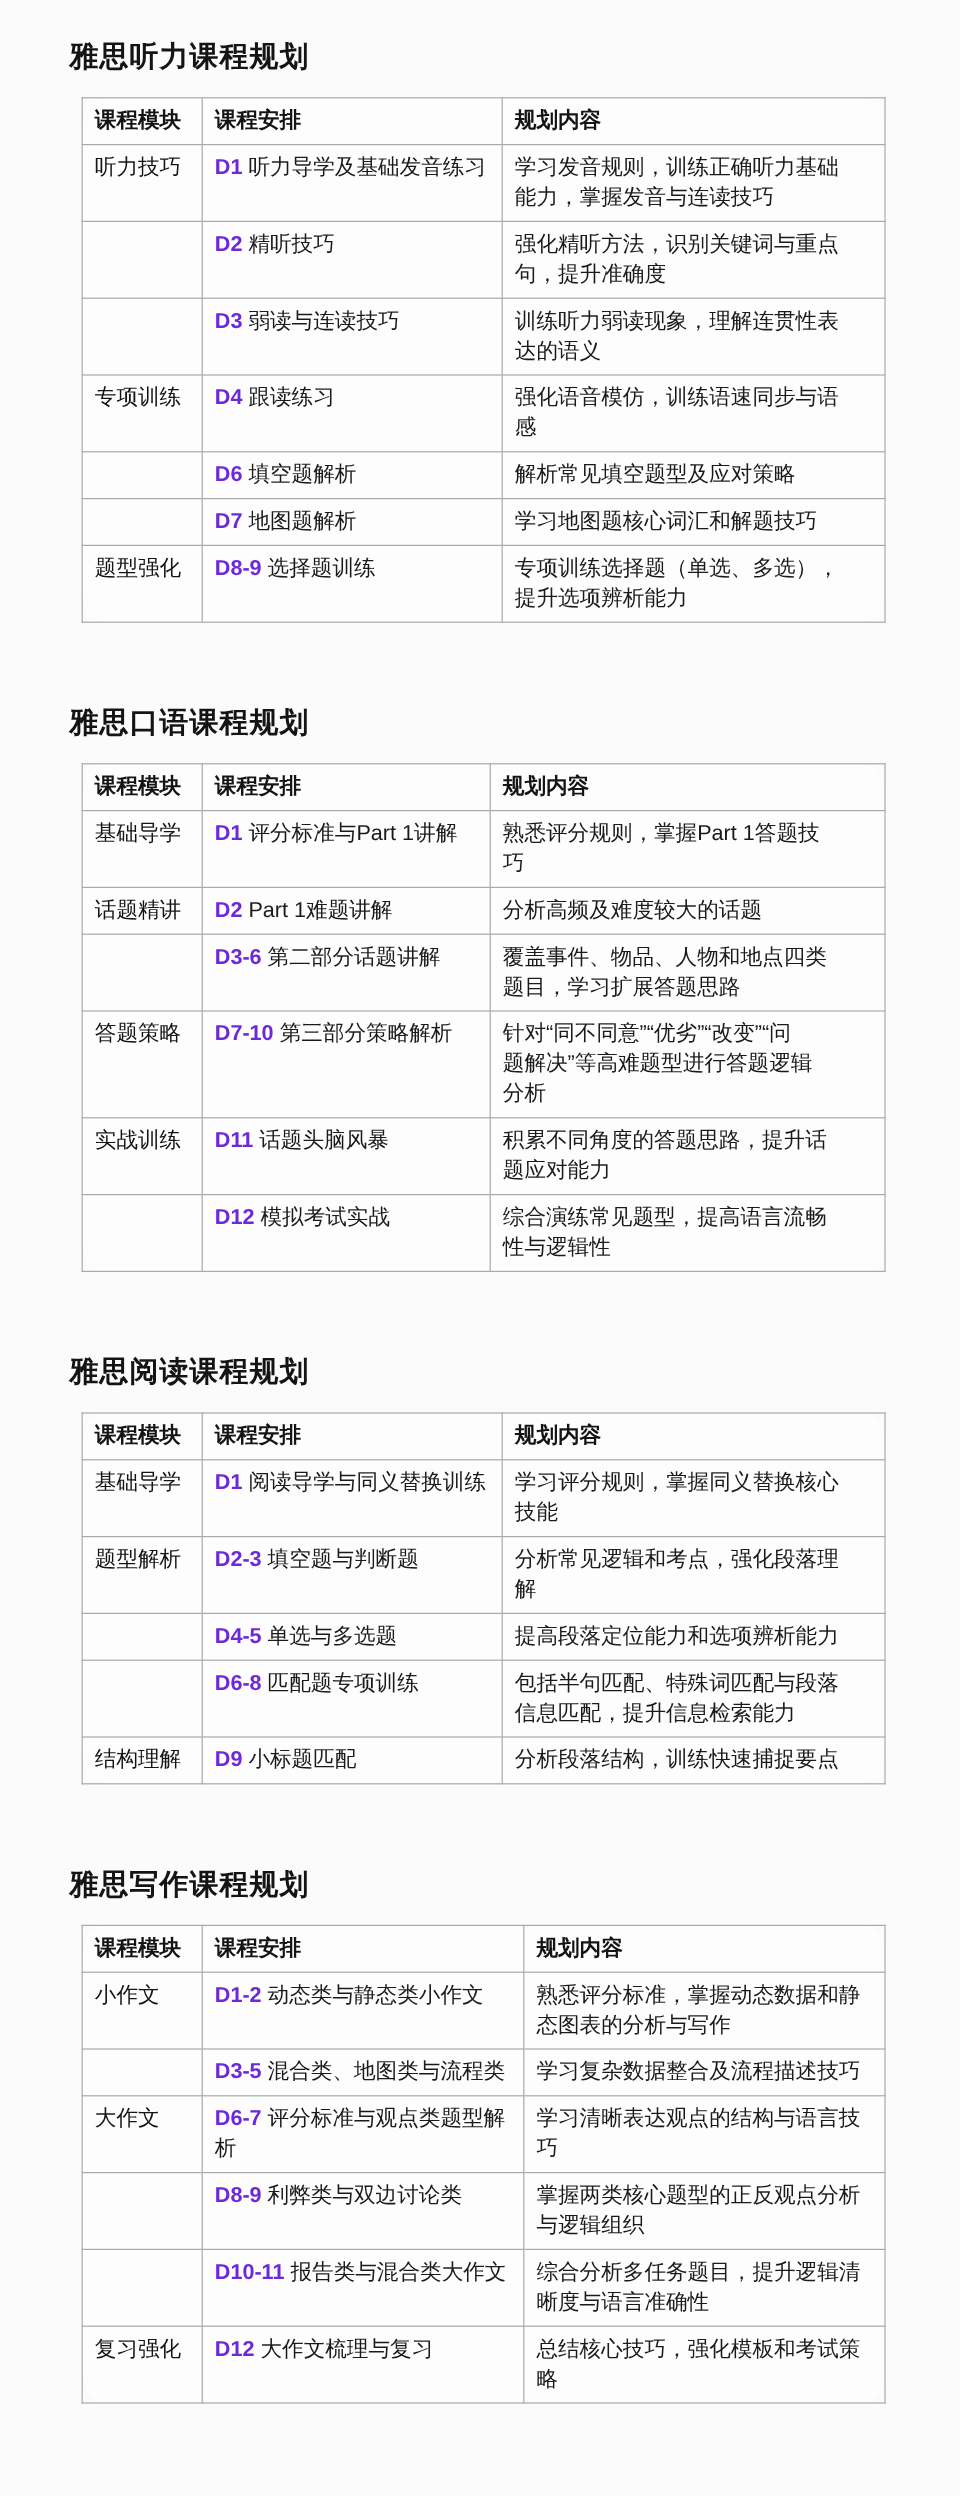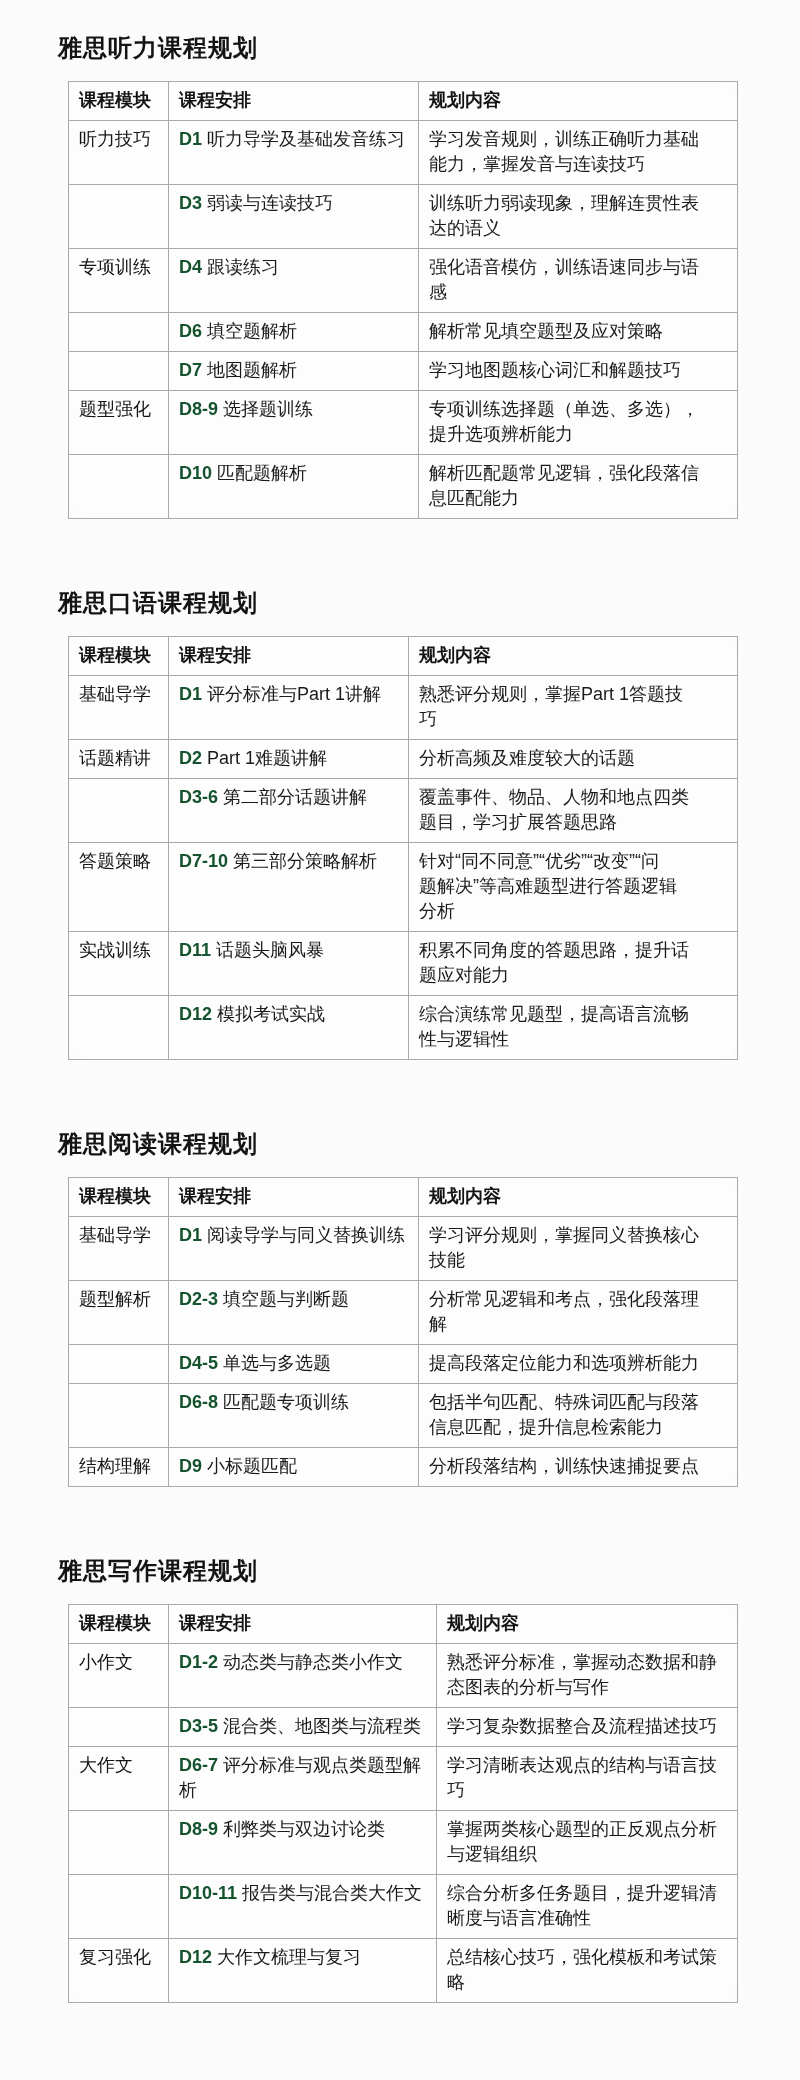--- a/index.html
+++ b/index.html
@@ -23,21 +23,21 @@
   .course-table th,.course-table td{
     border:1px solid #a9a9a9;
     font-size:18px;line-height:25px;
     padding:6px 8px 7px 10px;
     vertical-align:top;text-align:left;
     font-weight:400;color:#1a1a1a;
     overflow:hidden;
   }
   .course-table th{font-weight:700;color:#141414;}
   td.module{font-weight:400;color:#141414;}
-  .day{font-weight:700;margin-right:5px;color:#14532d;text-align:right;}
+  .day{font-weight:700;margin-right:5px;color:#6d28d9;text-align:right;}
   td.content{white-space:pre-line;}
   
   col.c1{width:100px;}
   .t1 col.c2,.t3 col.c2{width:250px;}
   .t2 col.c2{width:240px;}
   .t4 col.c2{width:268px;}
 </style>
 </head>
 <body>
 
@@ -60,20 +60,26 @@
       </thead>
       <tbody>
         <tr>
           <td class="module">听力技巧</td>
           <td><span class="day">D1</span><span>听力导学及基础发音练习</span></td>
           <td class="content">学习发音规则，训练正确听力基础
 能力，掌握发音与连读技巧</td>
         </tr>
         <tr>
           <td class="module"></td>
+          <td><span class="day">D2</span><span>精听技巧</span></td>
+          <td class="content">强化精听方法，识别关键词与重点
+句，提升准确度</td>
+        </tr>
+        <tr>
+          <td class="module"></td>
           <td><span class="day">D3</span><span>弱读与连读技巧</span></td>
           <td class="content">训练听力弱读现象，理解连贯性表
 达的语义</td>
         </tr>
         <tr>
           <td class="module">专项训练</td>
           <td><span class="day">D4</span><span>跟读练习</span></td>
           <td class="content">强化语音模仿，训练语速同步与语
 感</td>
         </tr>
@@ -85,26 +91,20 @@
         <tr>
           <td class="module"></td>
           <td><span class="day">D7</span><span>地图题解析</span></td>
           <td class="content">学习地图题核心词汇和解题技巧</td>
         </tr>
         <tr>
           <td class="module">题型强化</td>
           <td><span class="day">D8-9</span><span>选择题训练</span></td>
           <td class="content">专项训练选择题（单选、多选），
 提升选项辨析能力</td>
-        </tr>
-        <tr>
-          <td class="module"></td>
-          <td><span class="day">D10</span><span>匹配题解析</span></td>
-          <td class="content">解析匹配题常见逻辑，强化段落信
-息匹配能力</td>
         </tr>
       </tbody>
     </table>
   </div>
 
   <div class="section">
     <h2 class="section-title">雅思口语课程规划</h2>
     <table class="course-table t2">
       <colgroup>
           <col class="c1">

